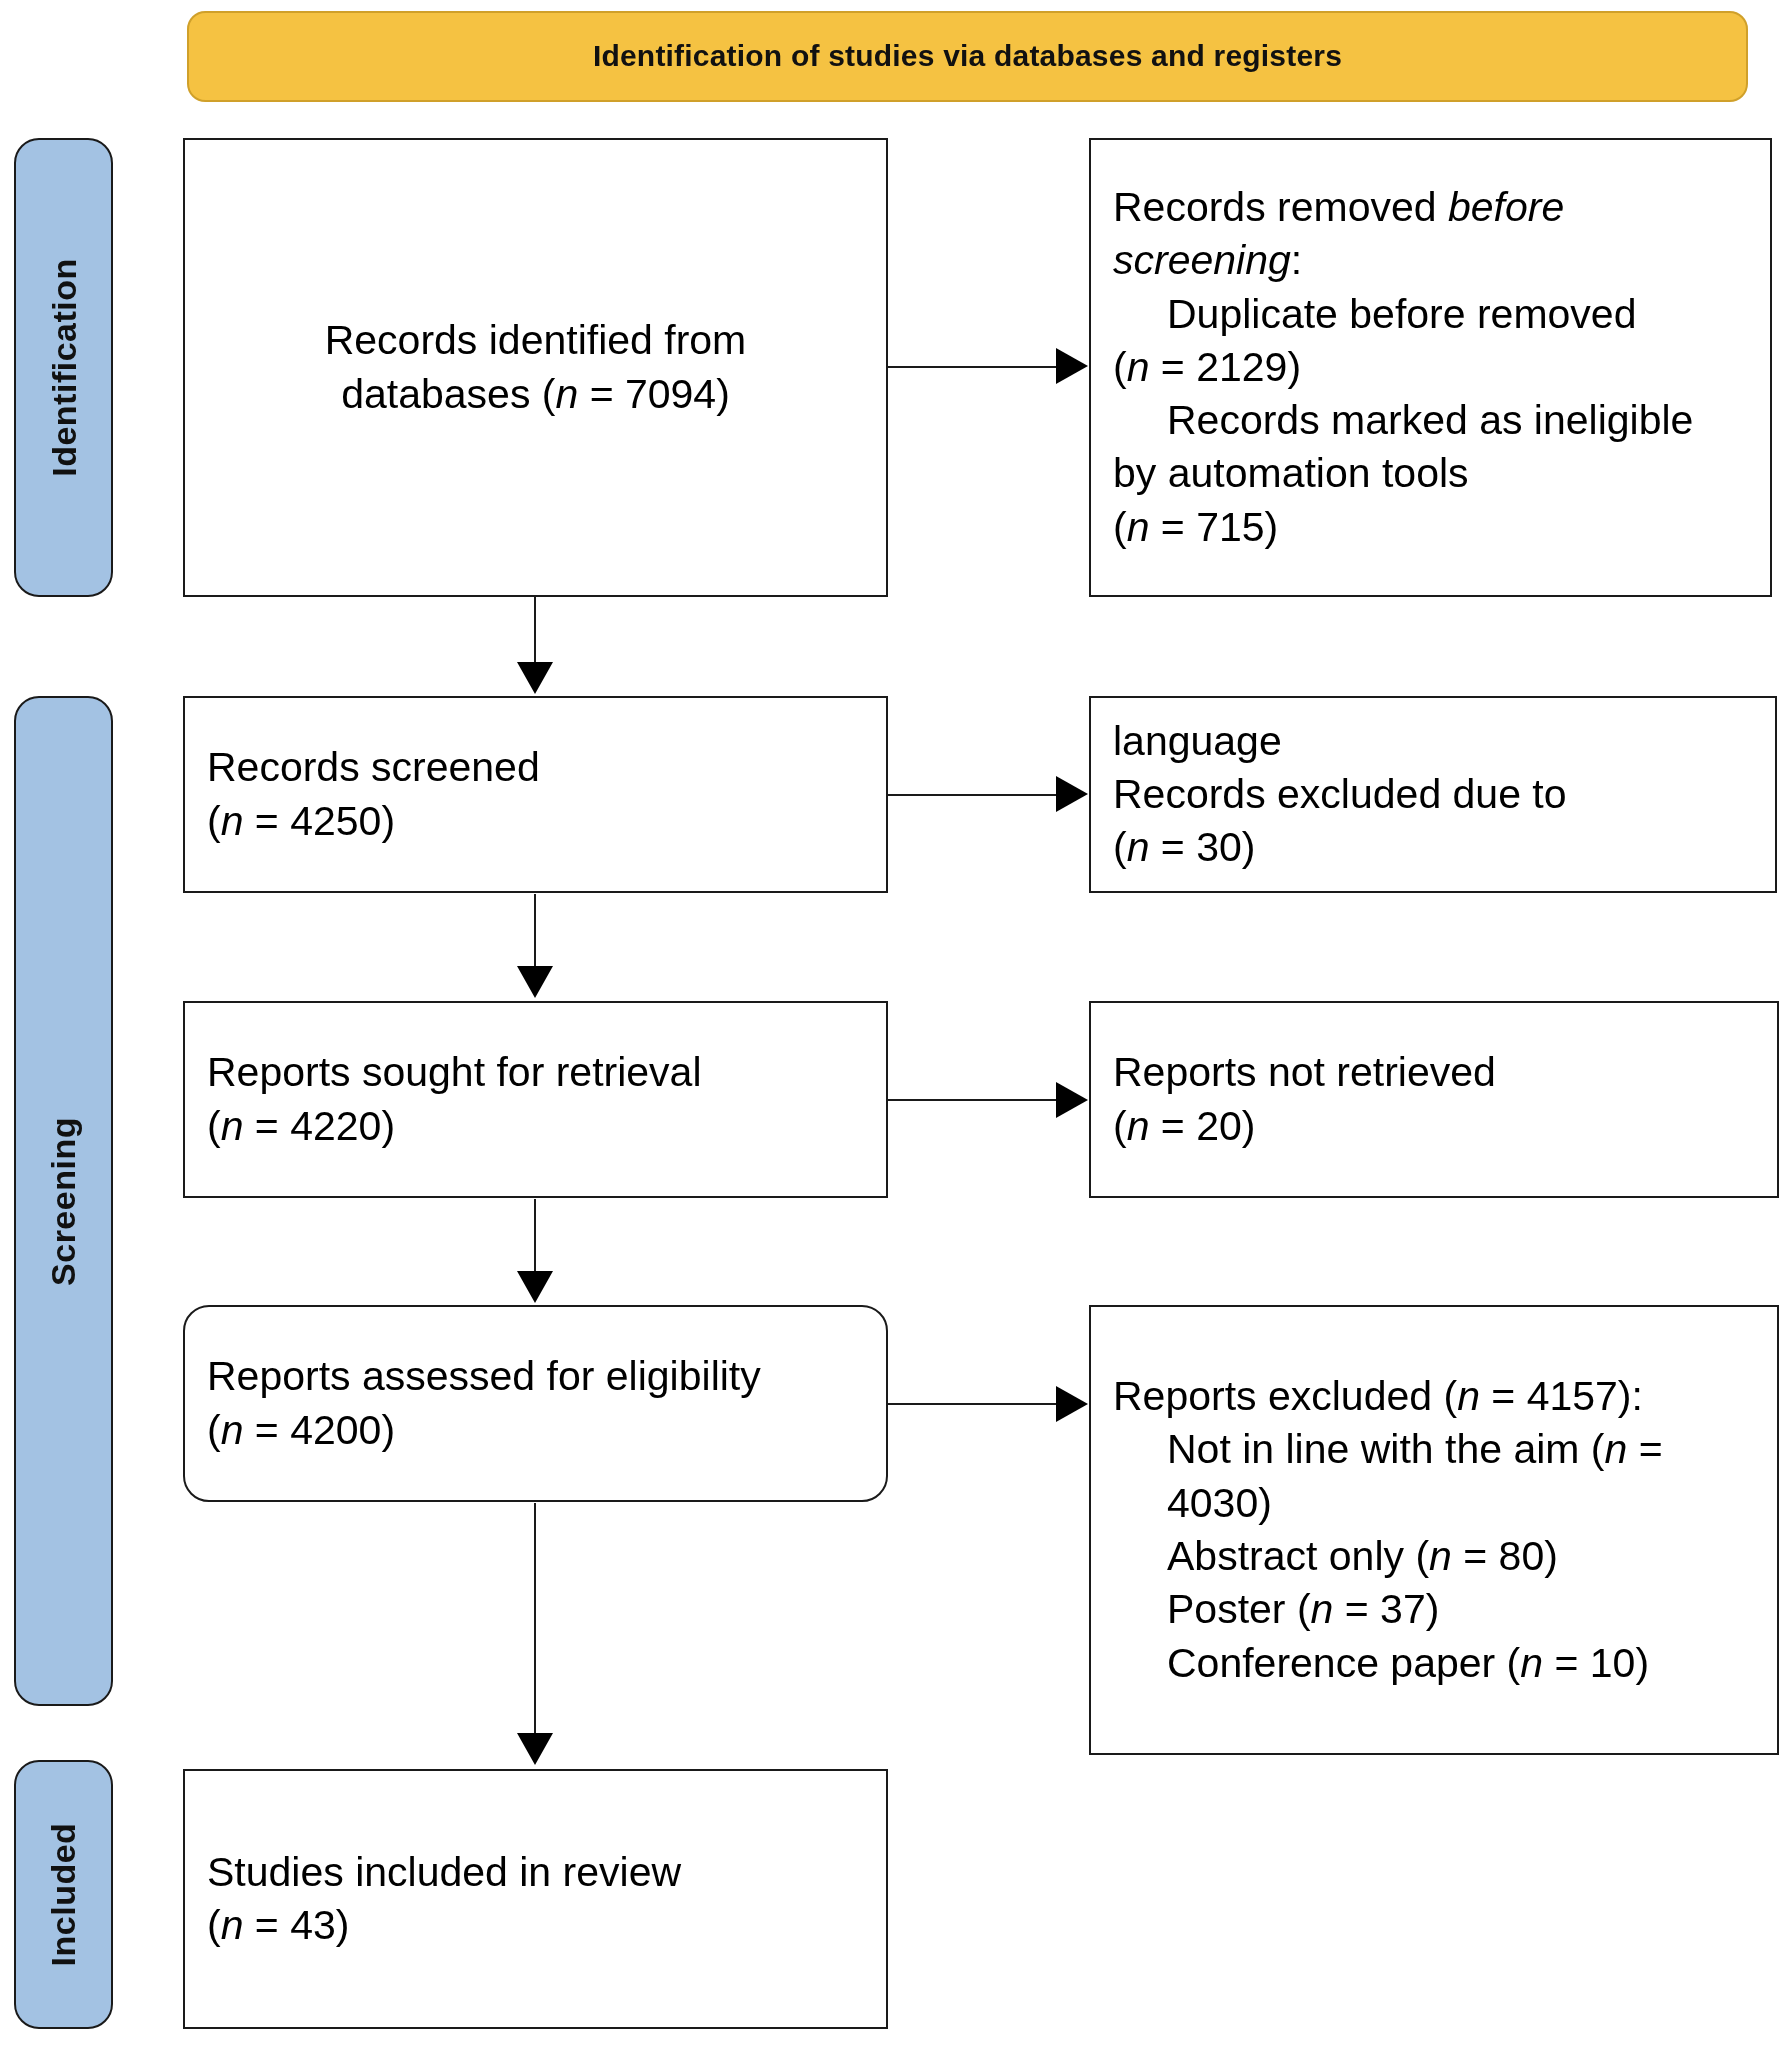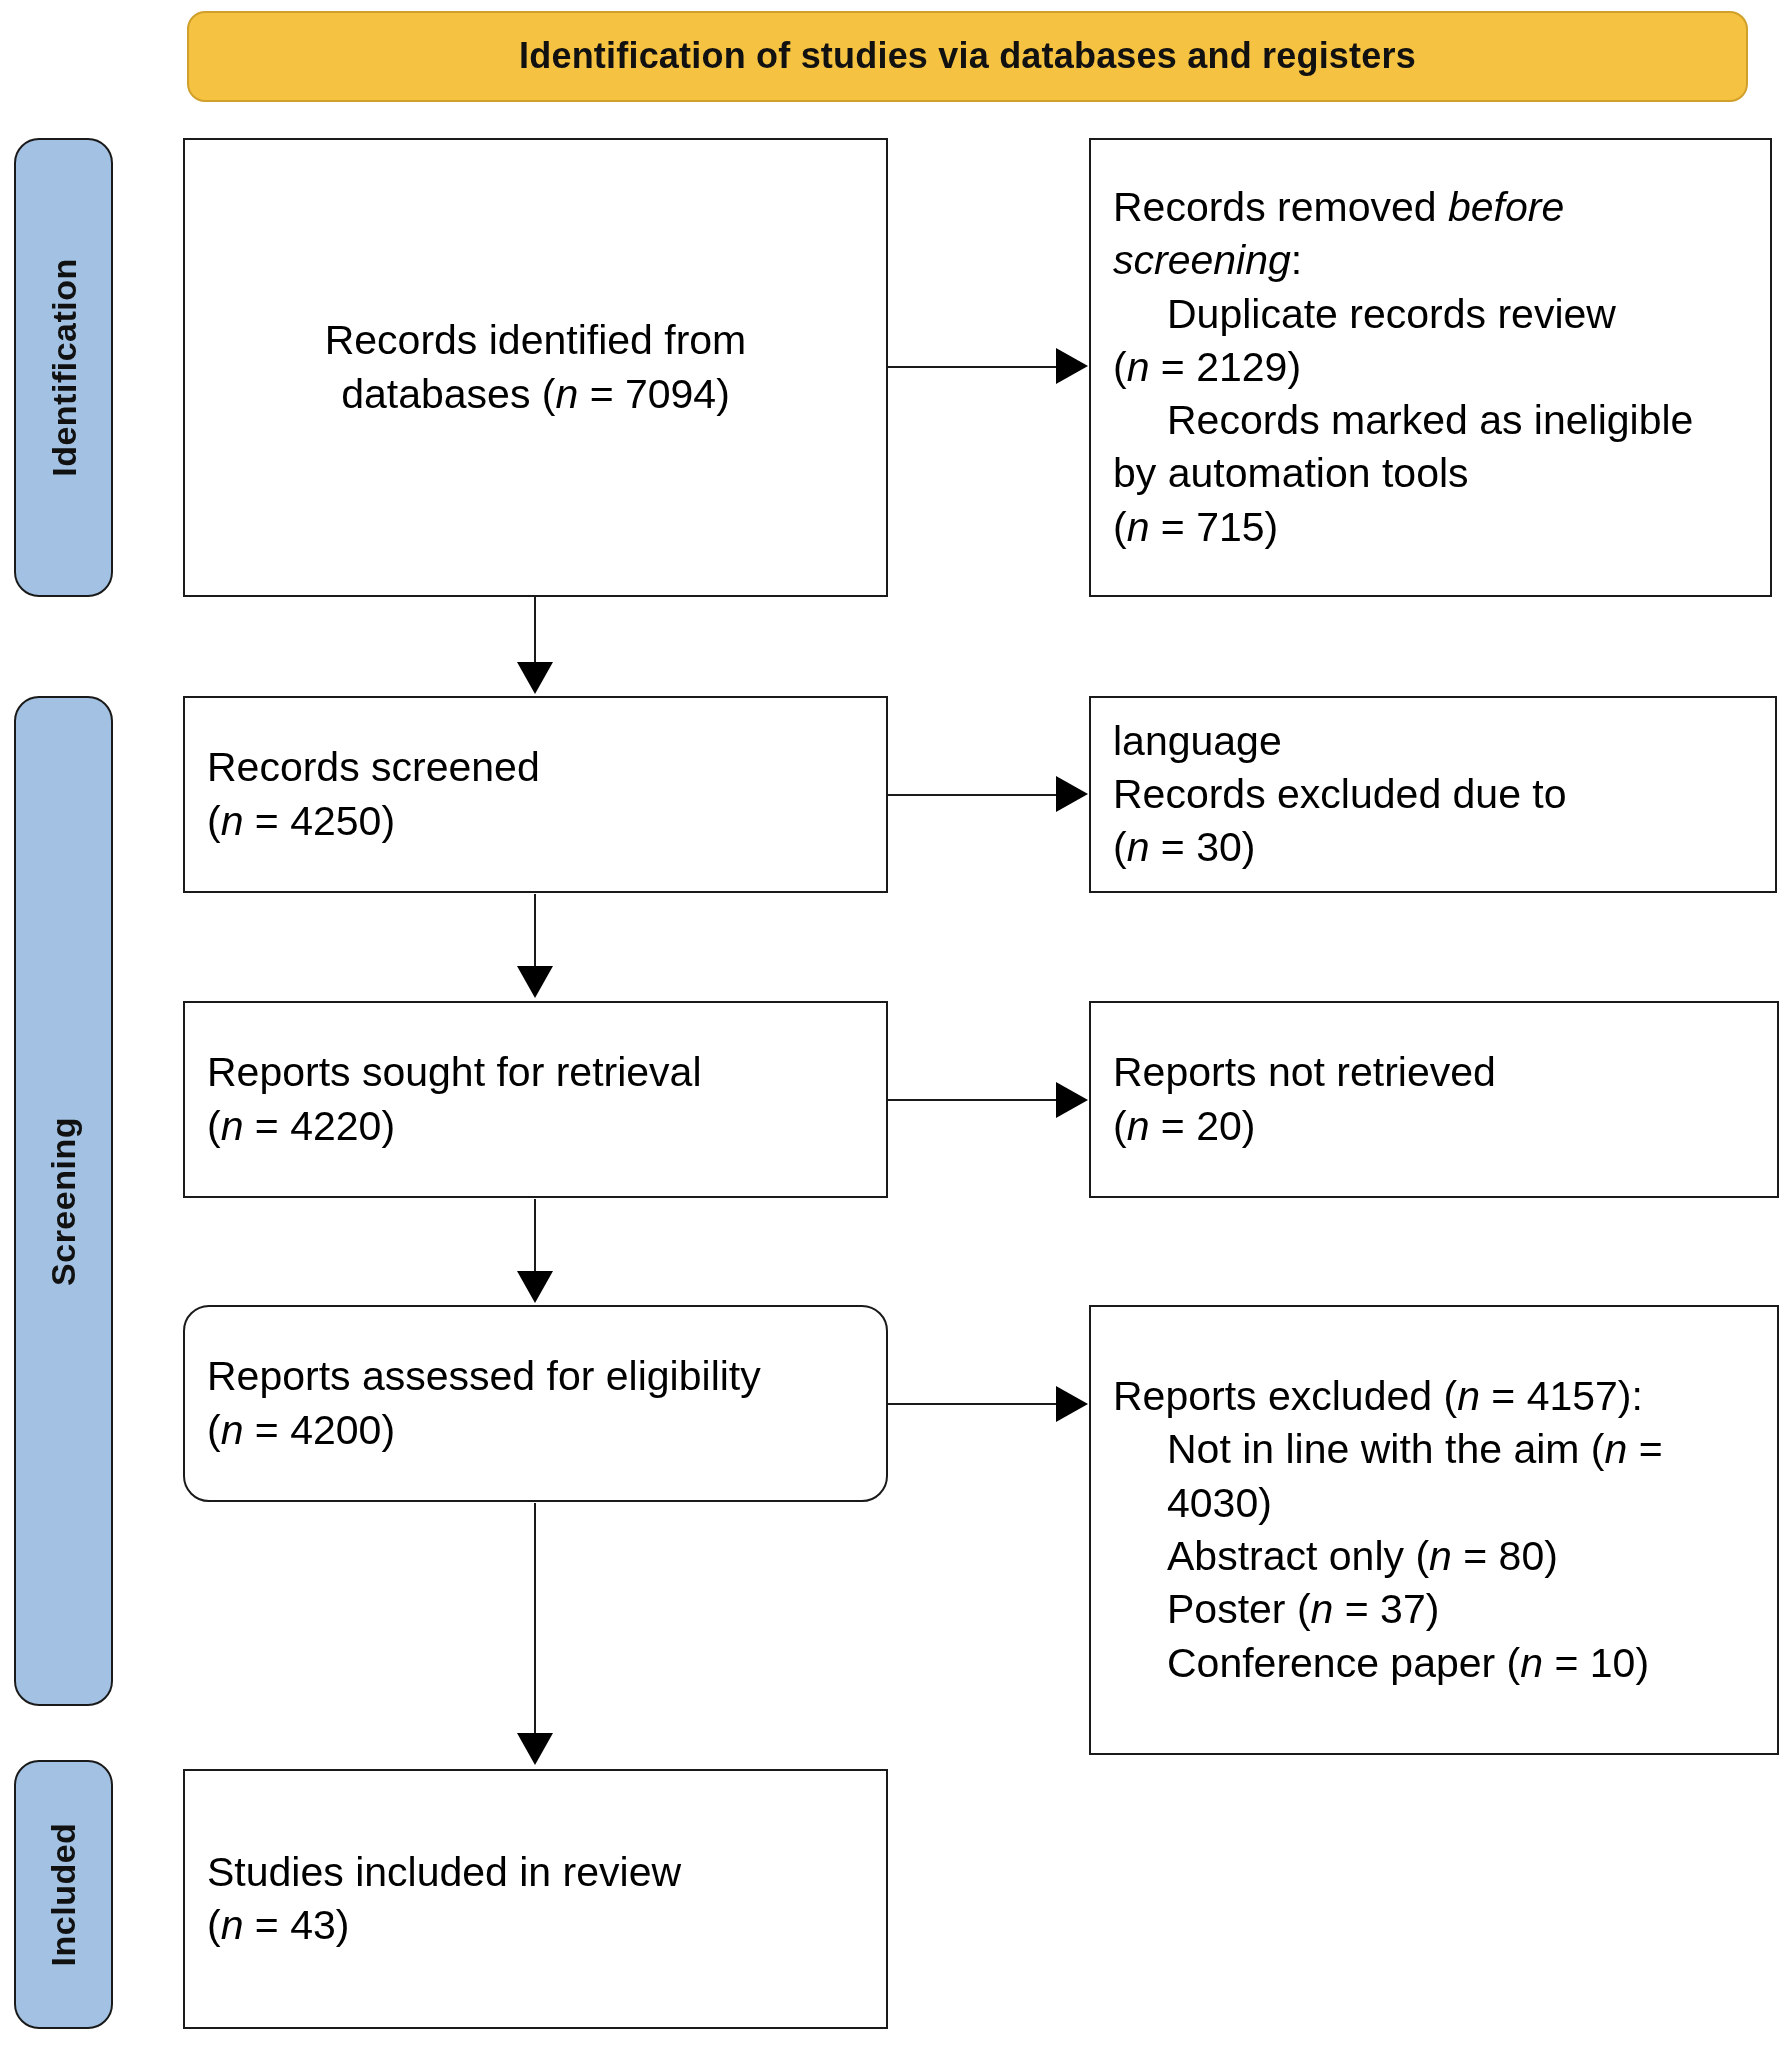--- a/index.html
+++ b/index.html
@@ -28,21 +28,21 @@
     height: 91px;
     background: #F5C242;
     border: 2.4px solid #D0A02A;
     border-radius: 18.3px;
     box-sizing: border-box;
     display: flex;
     align-items: center;
     justify-content: center;
   }
   .banner-text {
-    font-size: 36px;
+    font-size: 30px;
     font-weight: bold;
     letter-spacing: 0.2px;
     color: #111111;
     text-align: center;
   }
 
   
   .stage {
     position: absolute;
     left: 14.4px;
@@ -172,21 +172,21 @@
     <div class="box-body">
       <span class="nline">Records identified from</span>
       <span class="nline"><span>databases (</span><em>n</em><span> = 7094)</span></span>
     </div>
   </div>
 
   <div class="box left" id="box-removed">
     <div class="box-body">
       <span class="nline"><span>Records removed </span><em>before</em></span>
       <span class="nline"><em>screening</em><span>:</span></span>
-      <span class="indent">Duplicate records review</span>
+      <span class="indent">Duplicate before removed</span>
       <span class="nline"><span>(</span><em>n</em><span> = 2129)</span></span>
       <span class="indent">Records marked as ineligible</span>
       <span class="nline">by automation tools</span>
       <span class="nline"><span>(</span><em>n</em><span> = 715)</span></span>
     </div>
   </div>
 
   <div class="box left" id="box-screened">
     <div class="box-body">
       <span class="nline">Records screened</span>

